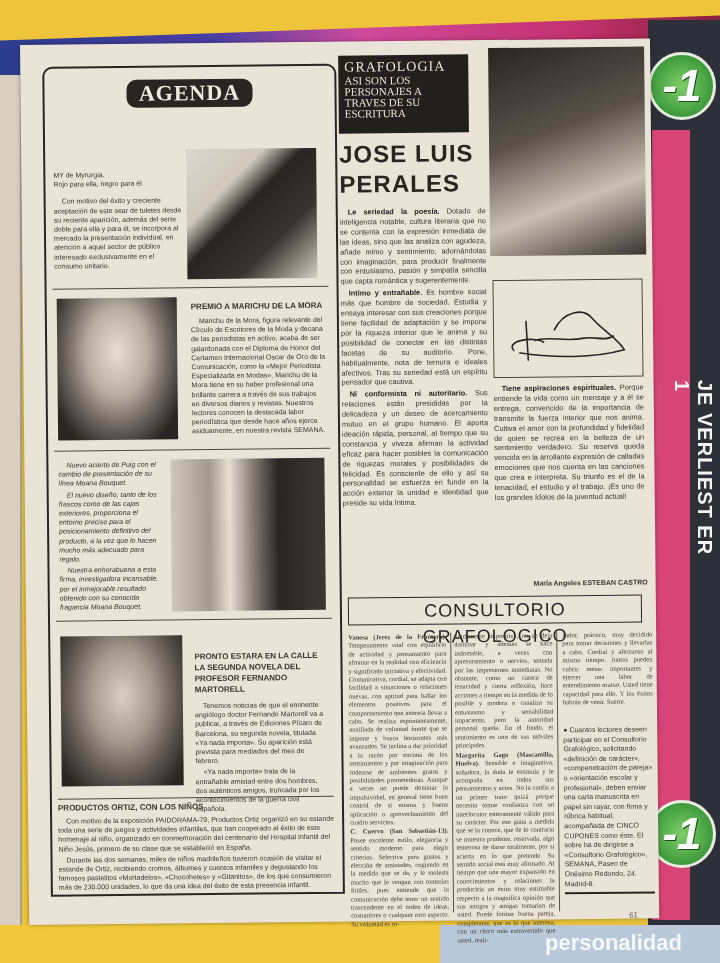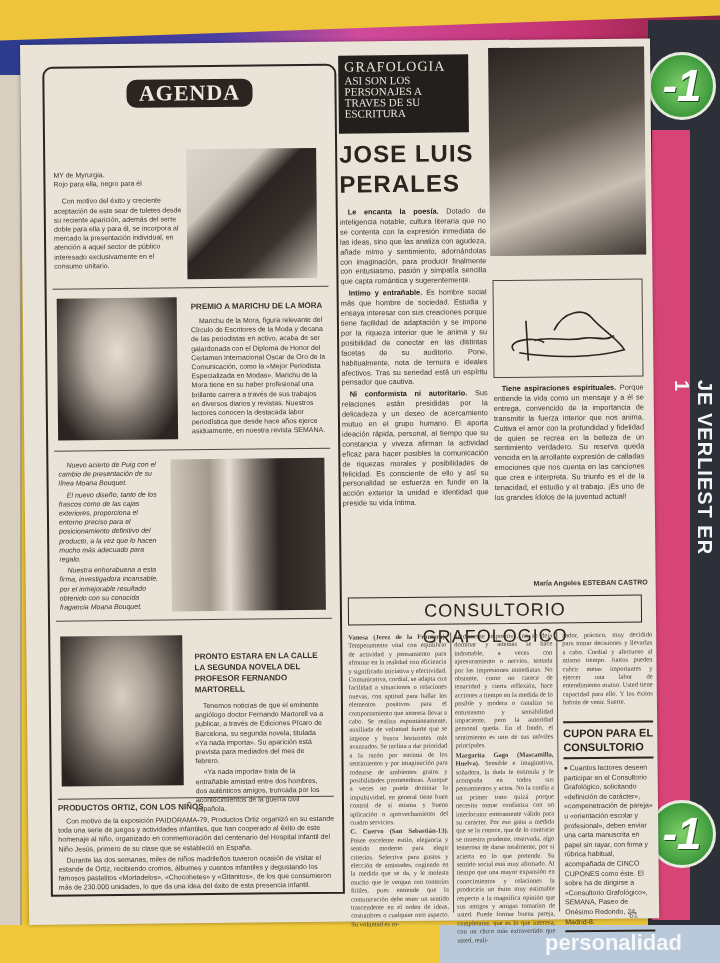--- a/index.html
+++ b/index.html
@@ -110,21 +110,21 @@
     </div>
   </div>
 
   <div class="grafo-box">
     <div class="t1">GRAFOLOGIA</div>
     <div class="t2">ASI SON LOS PERSONAJES A TRAVES DE SU ESCRITURA</div>
   </div>
   <div class="name">JOSE LUIS PERALES</div>
 
   <div class="col-text" style="left:318px;top:166px;width:146px;">
-    <p><b>Le encanta la poesía.</b><span> Dotado de inteligencia notable, cultura literaria que no se contenta con la expresión inmediata de las ideas, sino que las analiza con agudeza, añade mimo y sentimiento, adornándolas con imaginación, para producir finalmente con entusiasmo, pasión y simpatía sencilla que capta romántica y sugerentemente.</span></p>
+    <p><b>Le seriedad la poesía.</b><span> Dotado de inteligencia notable, cultura literaria que no se contenta con la expresión inmediata de las ideas, sino que las analiza con agudeza, añade mimo y sentimiento, adornándolas con imaginación, para producir finalmente con entusiasmo, pasión y simpatía sencilla que capta romántica y sugerentemente.</span></p>
     <p><b>Intimo y entrañable.</b><span> Es hombre social más que hombre de sociedad. Estudia y ensaya interesar con sus creaciones porque tiene facilidad de adaptación y se impone por la riqueza interior que le anima y su posibilidad de conectar en las distintas facetas de su auditorio. Pone, habitualmente, nota de ternura e ideales afectivos. Tras su seriedad está un espíritu pensador que cautiva.</span></p>
     <p><b>Ni conformista ni autoritario.</b><span> Sus relaciones están presididas por la delicadeza y un deseo de acercamiento mutuo en el grupo humano. El aporta ideación rápida, personal, al tiempo que su constancia y viveza afirman la actividad eficaz para hacer posibles la comunicación de riquezas morales y posibilidades de felicidad. Es consciente de ello y así su personalidad se esfuerza en fundir en la acción exterior la unidad e identidad que preside su vida íntima.</span></p>
   </div>
 
   <div class="perales-photo"></div>
   <div class="sig-box">
     <svg width="148" height="96" viewBox="0 0 148 96">
       <path d="M20 70 C10 60,40 55,50 62 M32 40 L34 80 M40 60 C55 55,70 62,90 58 C100 56,110 62,120 56 M60 50 C70 30,90 28,98 38 C108 50,125 60,130 70 C100 78,60 78,25 72" stroke="#2b2522" stroke-width="1.6" fill="none"></path>
     </svg>
   </div>
@@ -144,20 +144,19 @@
   <div class="serif-col" style="left:428px;top:592px;width:98px;">
     <p><span>tundamente impositiva, no se deja dominar y además se hace indomable, a veces con apresuramiento o nervios, tentada por las impresiones inmediatas. No obstante, como no carece de tenacidad y cierta reflexión, hace acciones a tiempo en la medida de lo posible y modera o canaliza su entusiasmo y sensibilidad impaciente, pero la autoridad personal queda. En el fondo, el sentimiento es uno de sus móviles principales.</span></p>
     <p><b>Margarita Gago (Mascamilla, Huelva).</b><span> Sensible e imaginativa, soñadora, la duda le estimula y le acompaña en todos sus pensamientos y actos. No la confía a un primer trato quizá porque necesita tomar confianza con un interlocutor enteramente válido para su carácter. Por eso gana a medida que se la conoce, que de lo contrario se muestra prudente, reservada, algo temerosa de darse totalmente, por si acierta en lo que pretende. Su sentido social está muy afirmado. Al tiempo que una mayor expansión en conocimientos y relaciones la produciría un éxito muy estimable respecto a la magnífica opinión que sus amigos y amigas tomarían de usted. Puede formar buena pareja, completarse, que es lo que interesa, con un chico más extravertido que usted, reali-</span></p>
   </div>
   <div class="vline" style="left:530px;top:592px;height:280px;"></div>
   <div class="serif-col" style="left:536px;top:592px;width:90px;">
     <p><span>zador, práctico, muy decidido para tomar decisiones y llevarlas a cabo. Cordial y afectuoso al mismo tiempo. Juntos pueden cubrir metas importantes y ejercer una labor de entendimiento mutuo. Usted tiene capacidad para ello. Y los éxitos habrán de venir. Suerte.</span></p>
   </div>
 
   <div class="cupon">
-    <div class="cupon-title">CUPON PARA EL CONSULTORIO</div>
     <div class="cupon-body"><span>● </span><span>Cuantos lectores deseen participar en el Consultorio Grafológico, solicitando «definición de carácter», «compenetración de pareja» u «orientación escolar y profesional», deben enviar una carta manuscrita en papel sin rayar, con firma y rúbrica habitual, acompañada de CINCO CUPONES como éste. El sobre ha de dirigirse a «Consultorio Grafológico», SEMANA, Paseo de Onésimo Redondo, 24. Madrid-8.</span></div>
   </div>
 
   <div class="pageno">61</div>
 </div>
 
 <div class="watermark">personalidad</div>
 
 </body></html>

